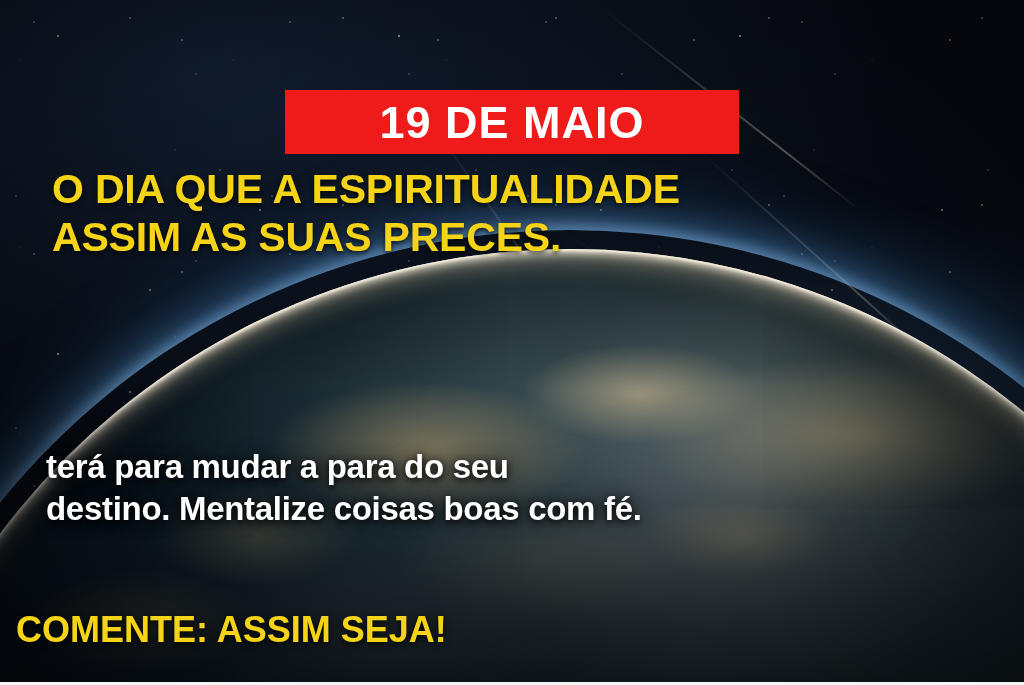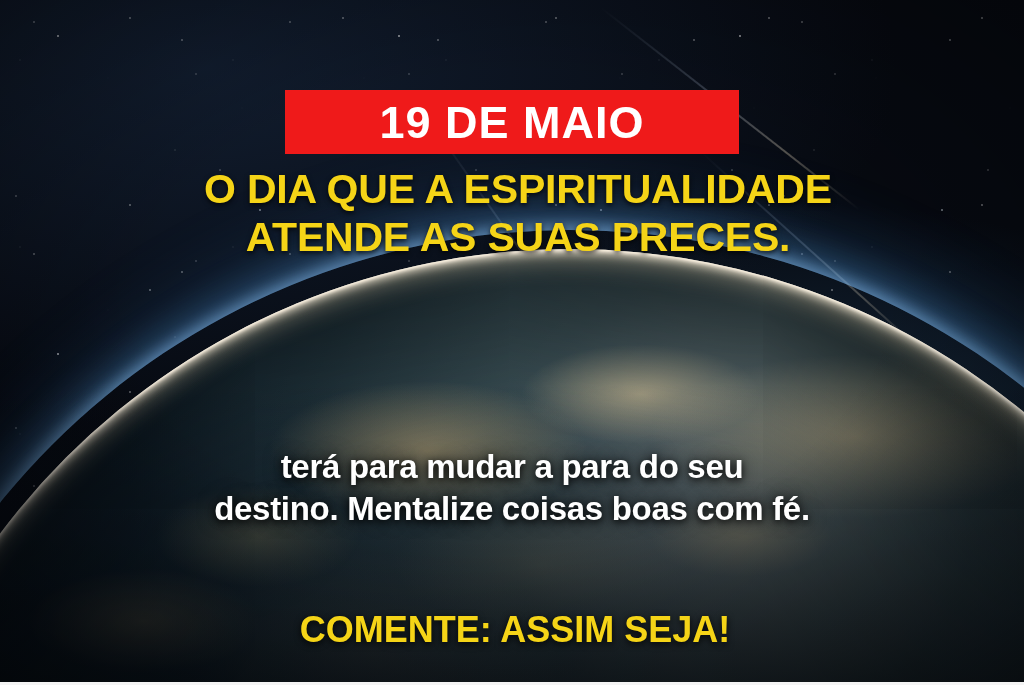--- a/index.html
+++ b/index.html
@@ -147,21 +147,20 @@
     position: absolute;
     inset: 0;
     pointer-events: none;
     background: radial-gradient(ellipse 85% 80% at 50% 45%, rgba(0,0,0,0) 42%, rgba(0,0,0,.48) 100%);
   }
 
   
   .content {
     position: absolute;
     inset: 0;
-    text-align: center;
   }
 
   .date-banner {
     position: absolute;
     left: 50%;
     transform: translateX(-50%);
     top: 90px;
     width: 454px;
     height: 64px;
     background: #ef1a1a;
@@ -210,21 +209,21 @@
     text-shadow: 0 2px 7px rgba(0,0,0,.92), 0 0 18px rgba(0,0,0,.7);
     padding: 0 46px;
   }
   .body-copy .bl {
     display: block;
     white-space: nowrap;
   }
 
   .cta {
     position: absolute;
-    left: 6px;
+    left: 16px;
     right: 0;
     top: 612px;
     color: #f5d417;
     font-size: 36px;
     font-weight: bold;
     letter-spacing: 0px;
     line-height: 1;
     text-shadow: 0 2px 7px rgba(0,0,0,.9);
     white-space: nowrap;
   }
@@ -261,21 +260,21 @@
   <div class="vignette"></div>
 
   <div class="content">
 
     <div class="date-banner">
       <span class="date-text">19 DE MAIO</span>
     </div>
 
     <div class="headline">
       <span class="hl">O DIA QUE A ESPIRITUALIDADE</span>
-      <span class="hl">ATENDE AS SUAS PRECES.</span>
+      <span class="hl">ASSIM AS SUAS PRECES.</span>
     </div>
 
     <div class="body-copy">
       <span class="bl">terá para mudar a para do seu</span>
       <span class="bl">destino. Mentalize coisas boas com fé.</span>
     </div>
 
     <div class="cta">COMENTE: ASSIM SEJA!</div>
 
   </div>

